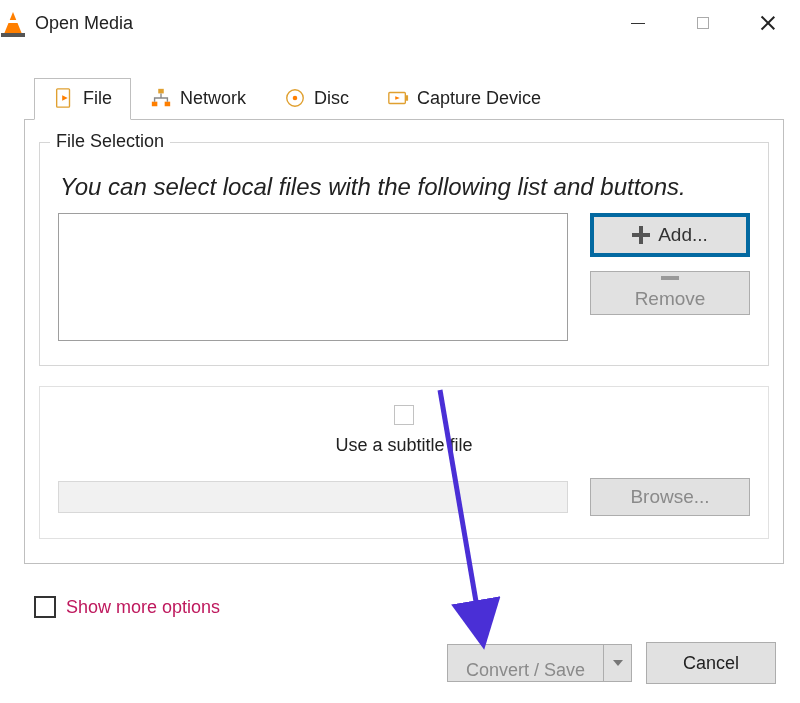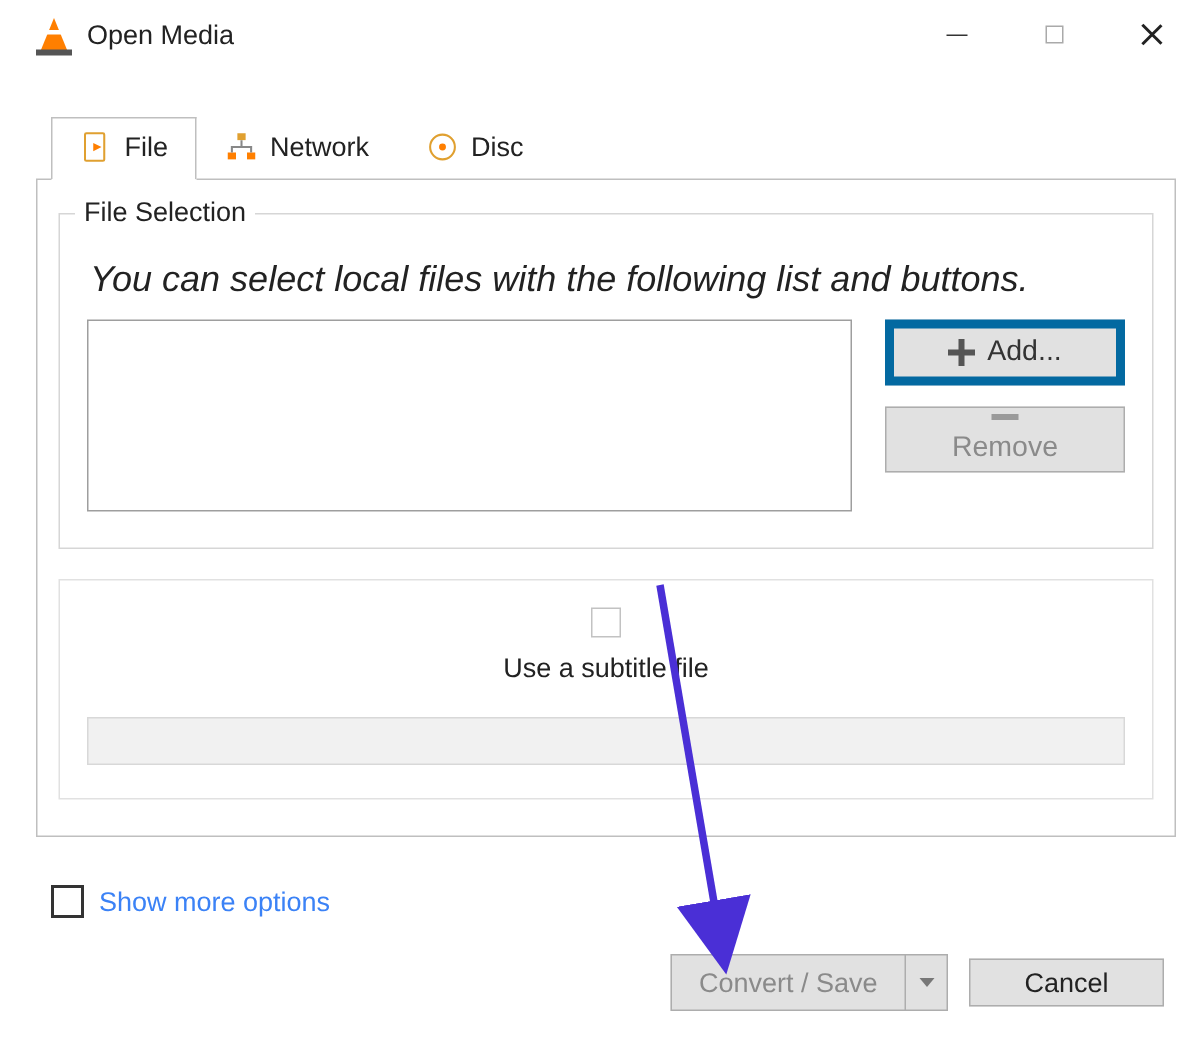--- a/index.html
+++ b/index.html
@@ -1,19 +1,19 @@
 <!DOCTYPE html>
 <html><head>
   <meta charset="utf-8">
   <style>
     * { box-sizing: border-box; margin: 0; padding: 0; font-family: "Segoe UI", Tahoma, sans-serif; }
     body { background: #fff; width: 800px; height: 703px; overflow: hidden; }
 
     
-    .titlebar { display: flex; align-items: center; height: 46px; padding: 0 0 0 26px; }
+    .titlebar { display: flex; align-items: center; height: 46px; padding: 0 0 0 3px; }
     .app-icon { width: 20px; height: 28px; margin-right: 12px; position: relative; }
     .cone {
       width: 0; height: 0;
       border-left: 9px solid transparent;
       border-right: 9px solid transparent;
       border-bottom: 22px solid #ff7f00;
       position: absolute; bottom: 3px; left: 1px;
     }
     .cone::after {
       content: ""; position: absolute; left: -5px; top: 8px; width: 10px; height: 3px; background: #fff;
@@ -74,21 +74,21 @@
       border: 1px solid #9e9e9e;
       background: #fff;
     }
     .file-buttons { display: flex; flex-direction: column; gap: 14px; width: 160px; }
     .btn {
       display: flex; align-items: center; justify-content: center; gap: 8px;
       height: 44px; font-size: 19px; color: #333;
       background: #e1e1e1; border: 1px solid #adadad;
     }
     .btn.dim { color: #8a8a8a; flex-direction: column; }
-    .btn.highlight { border: 6px solid #0369a1; }
+    .btn.highlight { border: 4px solid #0369a1; }
 
     .plus-ico { position: relative; width: 18px; height: 18px; }
     .plus-ico::before, .plus-ico::after { content:""; position:absolute; background:#555; }
     .plus-ico::before { left:0; top:7px; width:18px; height:4px; }
     .plus-ico::after { left:7px; top:0; width:4px; height:18px; }
     .minus-ico { width: 18px; height: 4px; background:#9a9a9a; }
 
     .sub-group {
       border: 1px solid #e1e1e1;
       margin-top: 20px;
@@ -100,36 +100,36 @@
     .sub-row { display: flex; gap: 22px; align-items: center; }
     .sub-input {
       flex: 1; height: 32px;
       background: #f1f1f1;
       border: 1px solid #d8d8d8;
     }
 
     
     .bottom-row { margin: 32px 24px 0 34px; display:flex; align-items:center; }
     .chk2 { width: 22px; height: 22px; border: 2px solid #333; background:#fff; margin-right: 10px;}
-    .more-label { font-size: 18px; color: #3b82f6; }
+    .more-label { font-size: 18px; color: #be185d; }
 
     .action-row { display:flex; justify-content:flex-end; gap: 14px; margin: 24px 24px 0 0; align-items:center; }
     .split-btn { display:flex; }
     .split-main {
       height: 38px; padding: 0 18px; font-size: 18px; color: #8a8a8a;
       background: #e1e1e1; border: 1px solid #adadad;
-      display:flex; align-items:center;
+      display:flex; align-items:flex-end;
     }
     .split-arrow {
       width: 28px; height: 38px; background:#e1e1e1; border:1px solid #adadad; border-left:none;
       display:flex; align-items:center; justify-content:center;
     }
     .tri-down { width:0;height:0;border-left:5px solid transparent;border-right:5px solid transparent;border-top:6px solid #777;}
     .cancel-btn {
-      width: 130px; height: 32px; font-size: 18px; color:#222;
+      width: 130px; height: 42px; font-size: 18px; color:#222;
       background:#e1e1e1; border:1px solid #adadad;
       display:flex; align-items:center; justify-content:center;
     }
 
     
     .arrow-svg { position:absolute; left: 0; top: 0; pointer-events:none; z-index: 10; }
 
     
     .tab-ico svg { width: 22px; height: 22px; display:block; }
   </style>
@@ -177,20 +177,30 @@
     <span>Network</span>
   </div>
   <div class="tab">
     <span class="tab-ico">
       <svg viewBox="0 0 24 24">
           <circle cx="12" cy="12" r="9" fill="#fff" stroke="#e0a030" stroke-width="1.5"></circle>
           <circle cx="12" cy="12" r="2.5" fill="#ff7f00"></circle>
         </svg>
     </span>
     <span>Disc</span>
+  </div>
+  <div class="tab">
+    <span class="tab-ico">
+      <svg viewBox="0 0 24 24">
+          <rect x="2" y="6" width="18" height="12" rx="1" fill="#fff" stroke="#e0a030" stroke-width="1.5"></rect>
+          <polygon points="9,10 14,12 9,14" fill="#ff7f00"></polygon>
+          <rect x="20" y="9" width="3" height="6" fill="#e0a030"></rect>
+        </svg>
+    </span>
+    <span>Capture Device</span>
   </div>
 </div>
 
 <div class="panel">
 
   <div class="group">
     <div class="group-legend">File Selection</div>
     <div class="helper-text">You can select local files with the following list and buttons.</div>
     <div class="file-row">
       <div class="file-list"></div>
@@ -207,20 +217,23 @@
     </div>
   </div>
 
   <div class="sub-group">
     <div class="check-row">
       <span class="chk"></span>
       <span class="check-label">Use a subtitle file</span>
     </div>
     <div class="sub-row">
       <div class="sub-input"></div>
+      <button class="btn dim" style="width:160px;height:38px;">
+        <span>Browse...</span>
+      </button>
     </div>
   </div>
 
 </div>
 
 <div class="bottom-row">
   <span class="chk2"></span>
   <span class="more-label">Show more options</span>
 </div>
 

